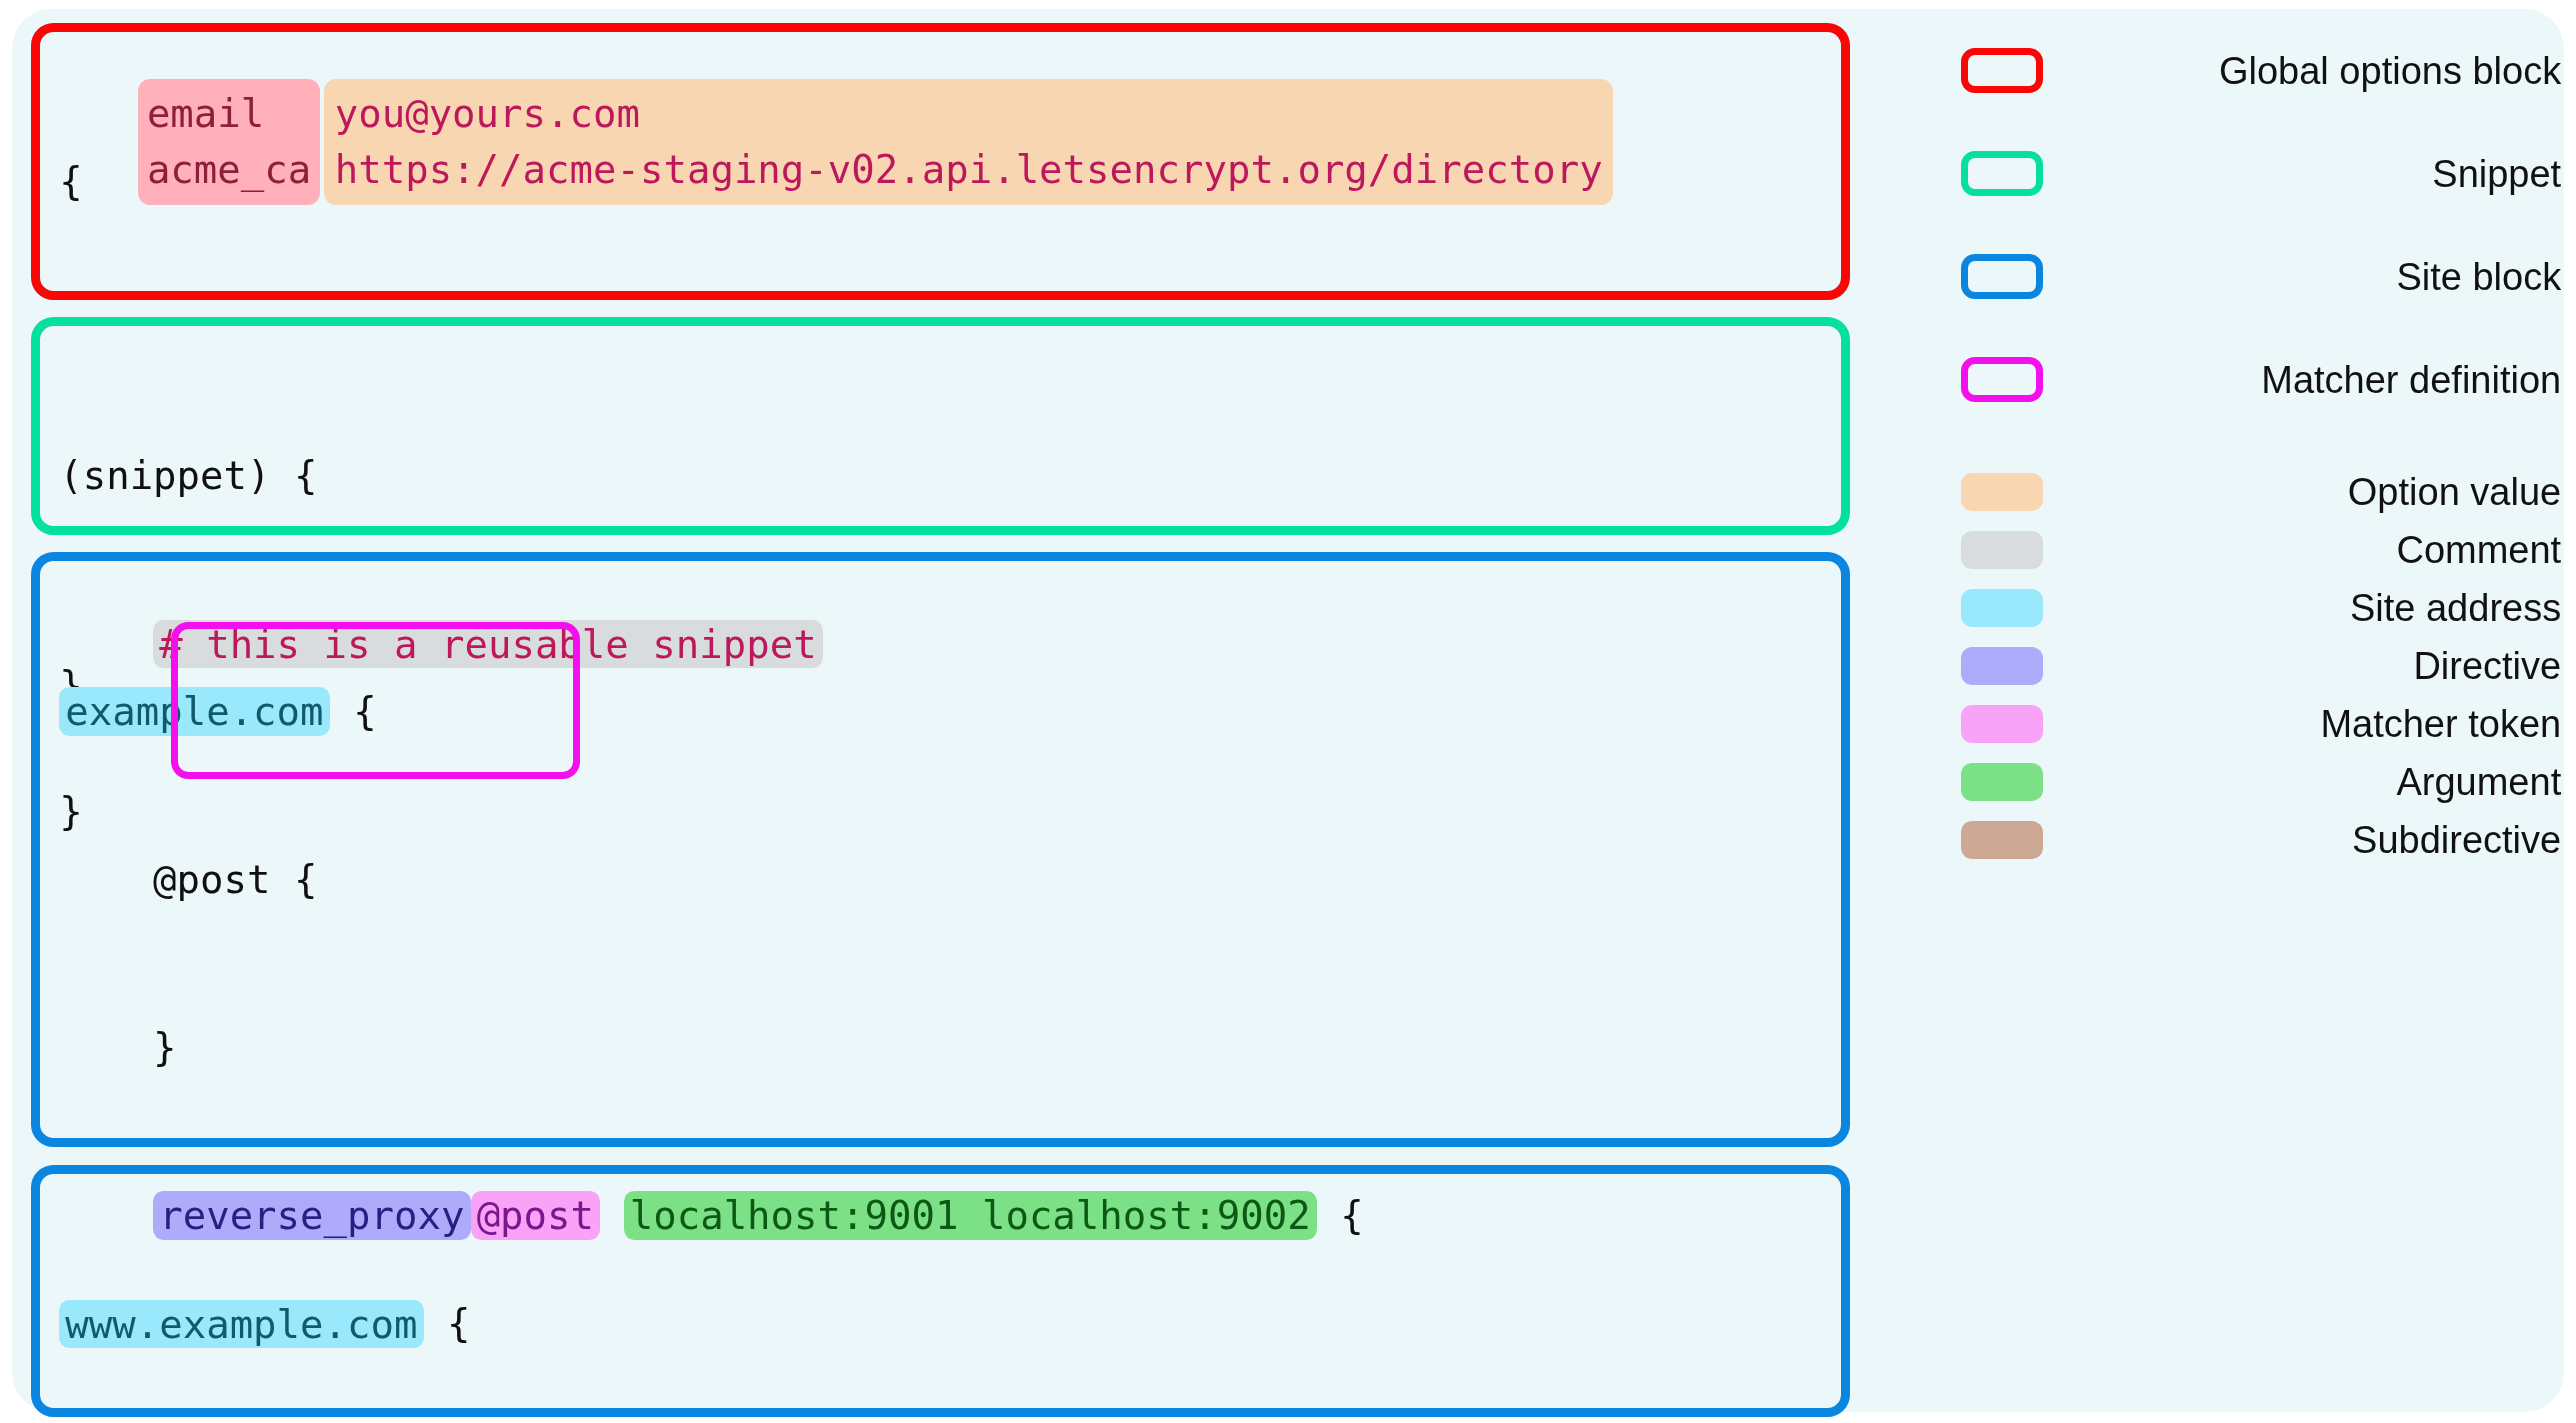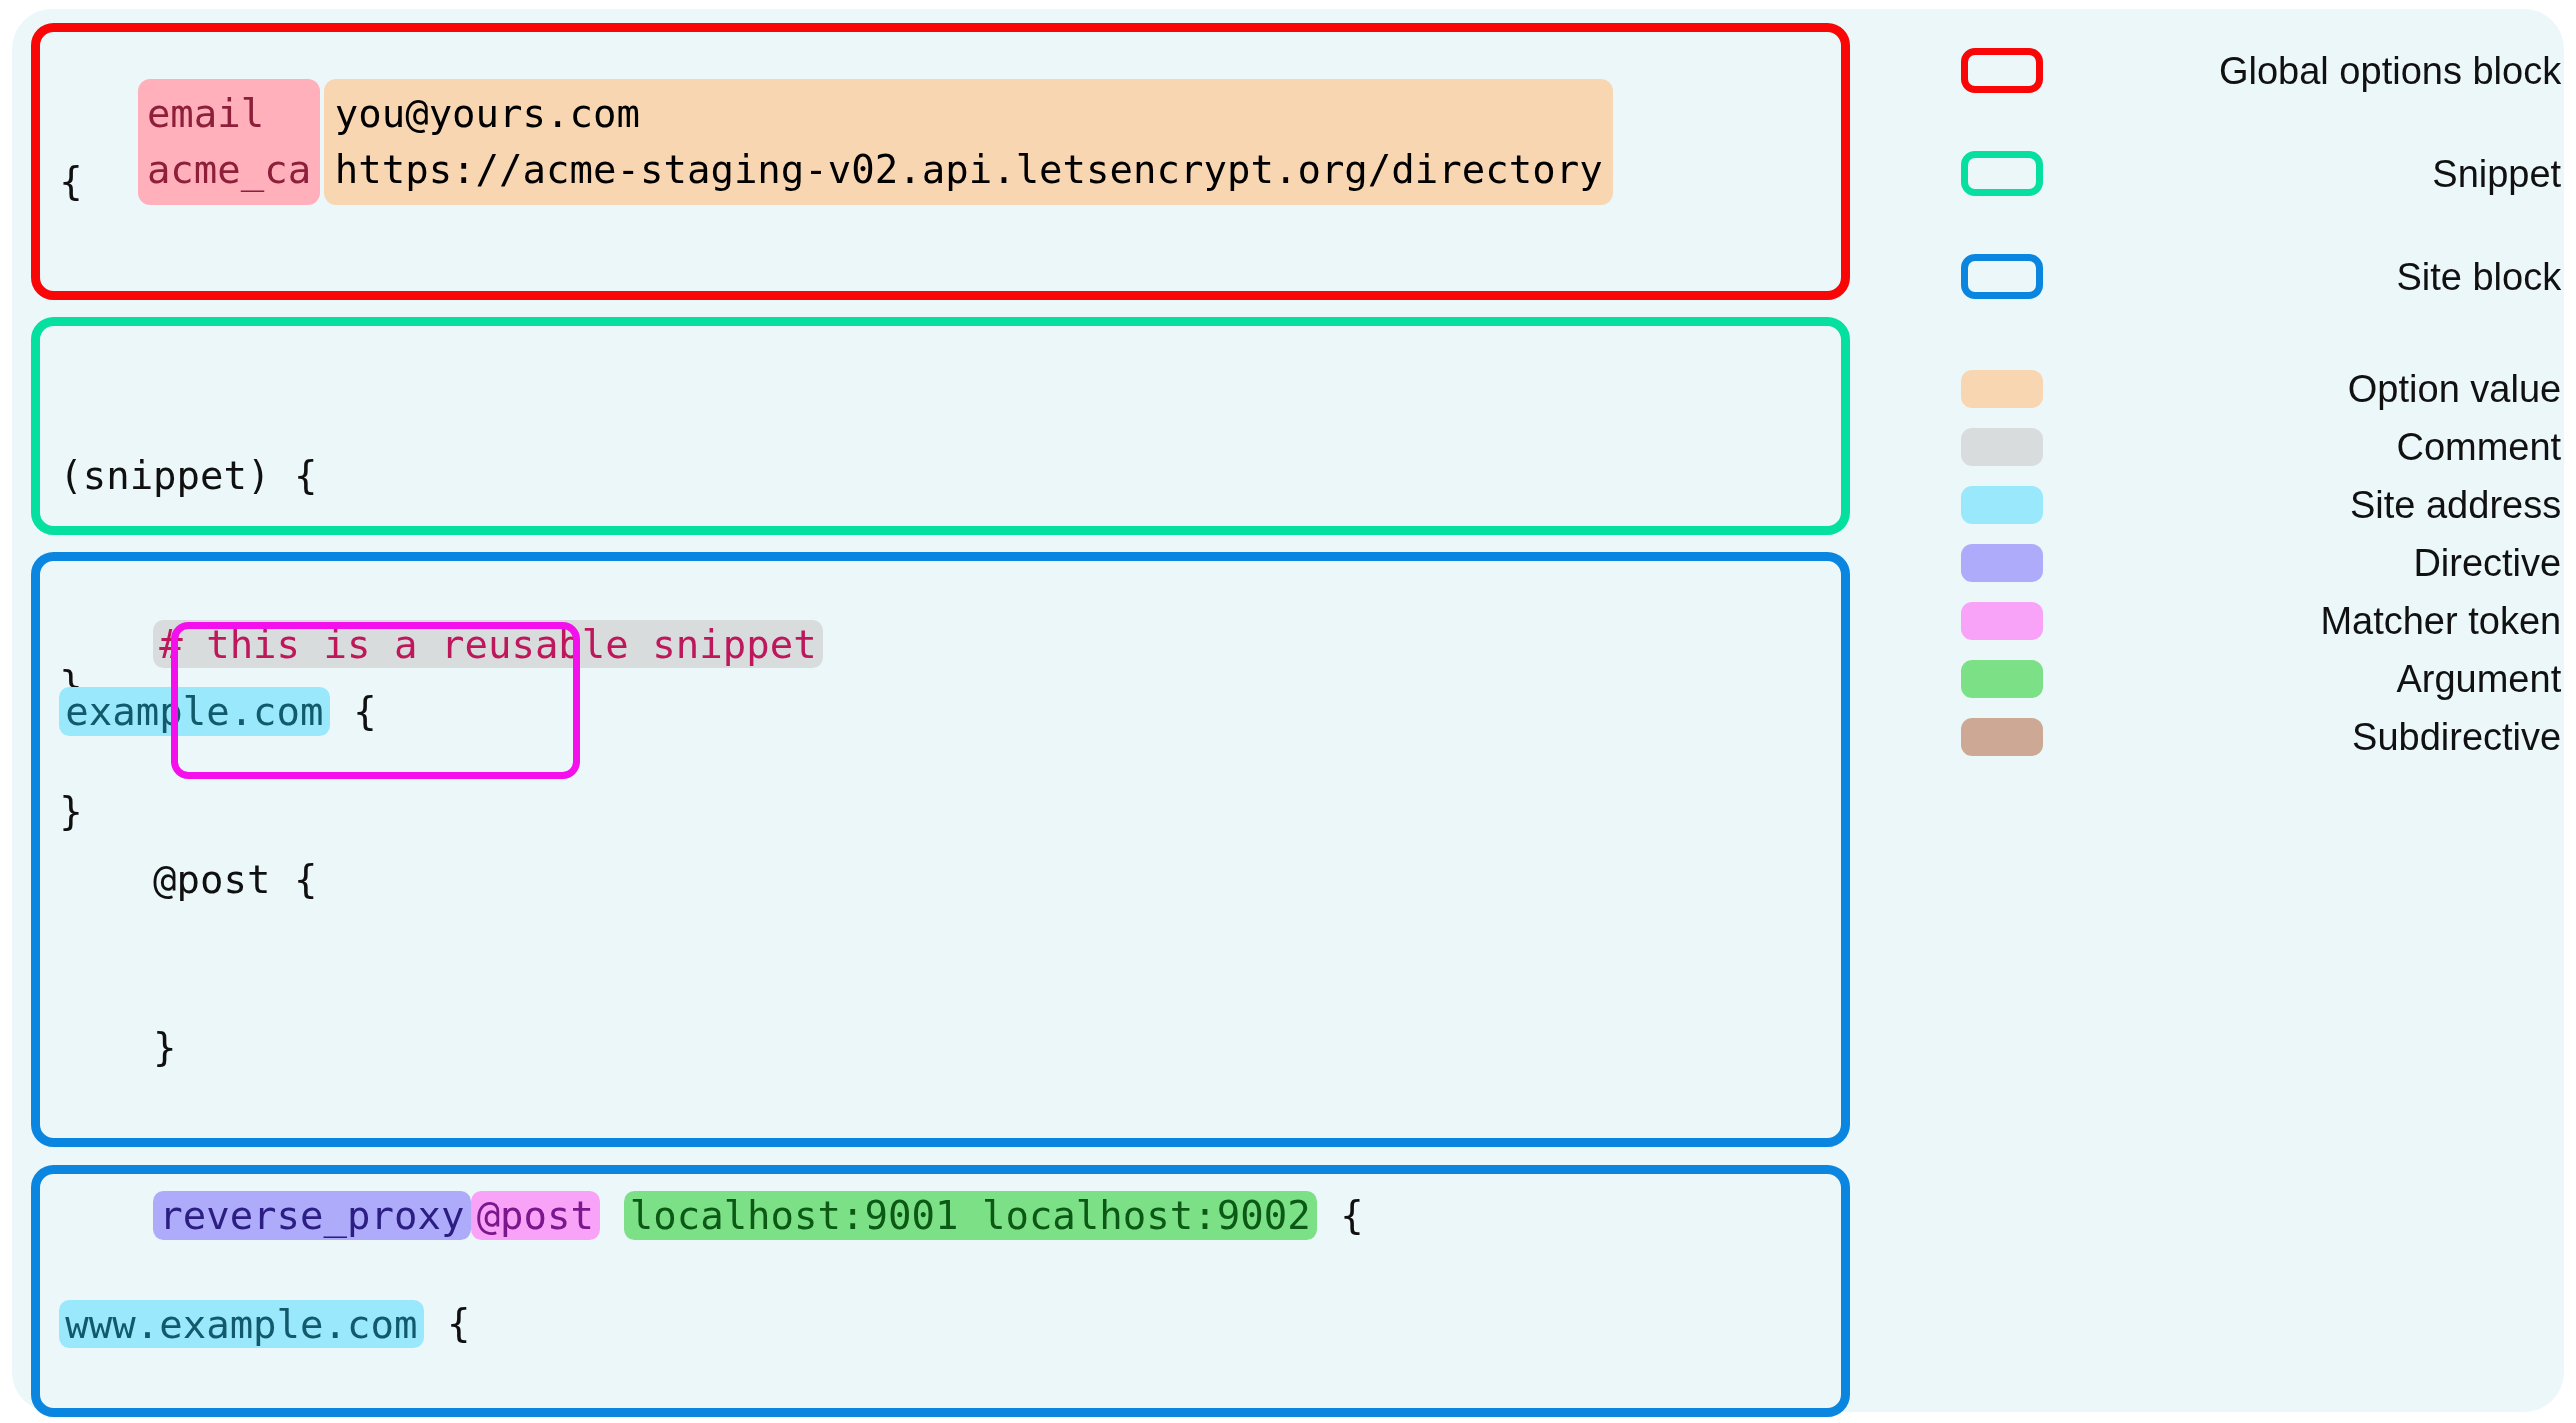--- a/index.html
+++ b/index.html
@@ -102,21 +102,21 @@
     white-space: pre;
   }
   .opt-values {
     background: #f8d6b2;
     border-radius: 12.2px;
     padding: 7px 10.4px;
     margin-left: 4.4px;
     font-family: "DejaVu Sans Mono", monospace;
     font-size: 39px;
     line-height: 56px;
-    color: #000000;
+    color: #be185d;
     white-space: pre;
   }
 
   
   .matcher-box {
     position: absolute;
     left: 131px;
     top: 61px;
     width: 409px;
     height: 157px;
@@ -233,20 +233,24 @@
           <div class="legend-label">Global options block</div>
         </div>
         <div class="legend-row">
           <div class="swatch-outline" style="border-color:#05dfa0"></div>
           <div class="legend-label">Snippet</div>
         </div>
         <div class="legend-row">
           <div class="swatch-outline" style="border-color:#0b86e0"></div>
           <div class="legend-label">Site block</div>
         </div>
+        <div class="legend-row">
+          <div class="swatch-outline" style="border-color:#f310ec"></div>
+          <div class="legend-label">Matcher definition</div>
+        </div>
       </div>
 
       <div class="legend-group fills">
         <div class="legend-row sw">
           <div class="swatch-fill" style="background:#f8d6b2"></div>
           <div class="legend-label">Option value</div>
         </div>
         <div class="legend-row sw">
           <div class="swatch-fill" style="background:#d9dcdc"></div>
           <div class="legend-label">Comment</div>

